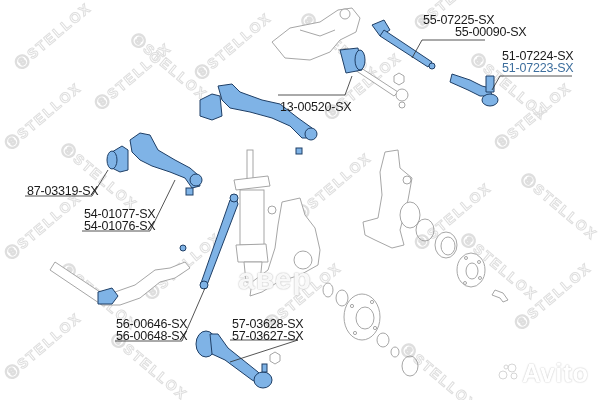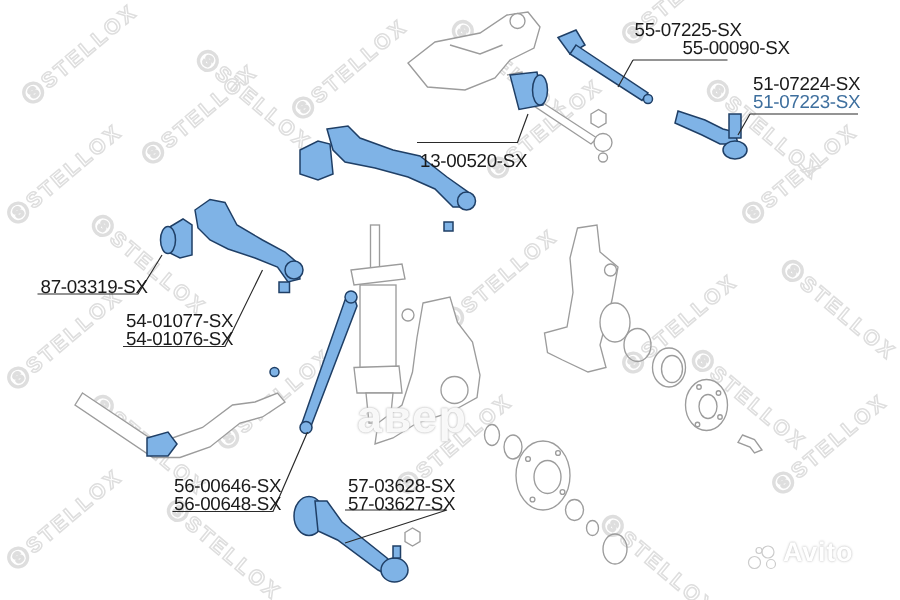--- a/index.html
+++ b/index.html
@@ -1,21 +1,21 @@
 <!DOCTYPE html>
 <html><head>
 <meta charset="utf-8">
 <style>
   html, body { margin:0; padding:0; background:#ffffff; }
   body { width:600px; height:400px; overflow:hidden; position:relative; font-family:"Liberation Sans", sans-serif; }
   #canvas { position:absolute; left:0; top:0; width:600px; height:400px; }
   .label { position:absolute; font-size:12.5px; line-height:12px; color:#1a1a1a; white-space:nowrap; letter-spacing:-0.2px; }
   .label.hl { color:#3e6f9e; }
   .label-block { position:absolute; }
-  .avito { position:absolute; left:496px; top:358px; font-size:18px; font-weight:bold; color:#ffffff;
+  .avito { position:absolute; left:496px; top:358px; font-size:26px; font-weight:bold; color:#ffffff;
            text-shadow: 0 0 1px #c8c8c8, 0 0 2px #d0d0d0; letter-spacing:0.5px; }
   .avito-dots { position:absolute; left:498px; top:363px; width:22px; height:18px; }
   .abep { position:absolute; left:238px; top:262px; font-size:30px; font-weight:bold; color:rgba(255,255,255,0.9);
           text-shadow: 0 0 1px #bbb, 0 0 2px #ccc; letter-spacing:1px; }
 </style>
 </head>
 <body>
 
 <div id="canvas">
   <svg width="600" height="400" viewBox="0 0 600 400" xmlns="http://www.w3.org/2000/svg">

